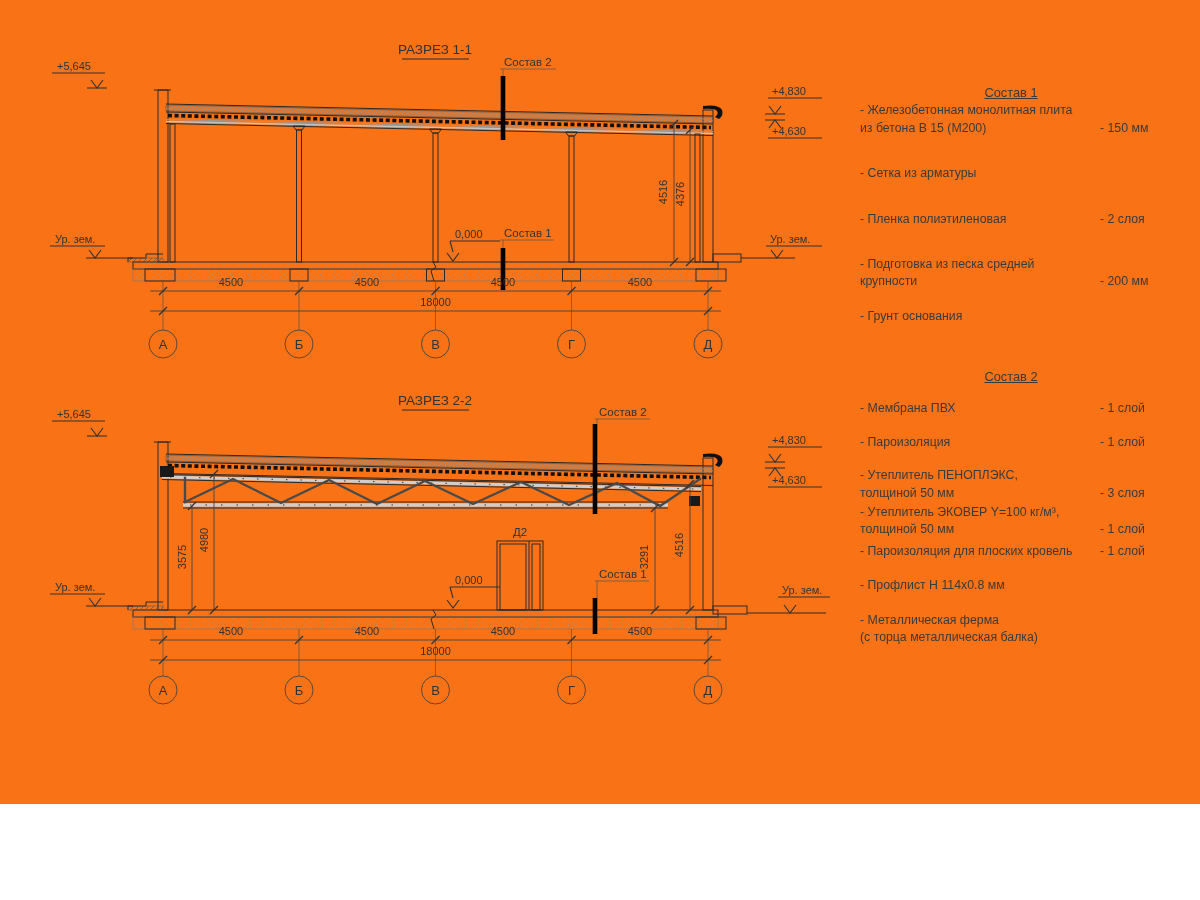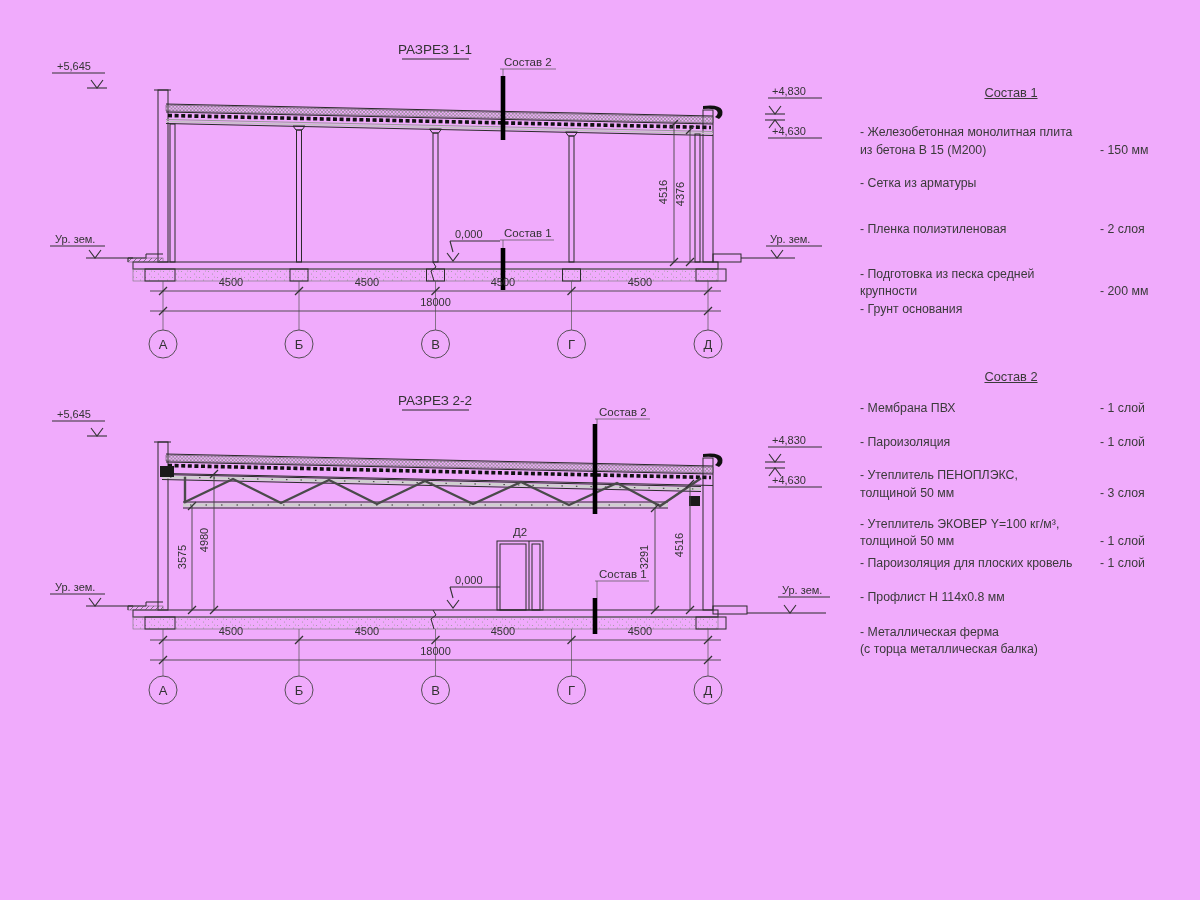--- a/index.html
+++ b/index.html
@@ -1,16 +1,16 @@
 <!DOCTYPE html>
 <html><head>
 <meta charset="utf-8">
 <style>
   html,body{margin:0;padding:0;background:#fff;}
-  .page{position:relative;width:1200px;height:900px;background:#f0abfc;overflow:hidden;
+  .page{position:relative;width:1200px;height:804px;background:#f97316;overflow:hidden;
         font-family:"Liberation Sans",sans-serif;}
   svg{position:absolute;left:0;top:0;}
   svg text{fill:#333;stroke:none;font-family:"Liberation Sans",sans-serif;}
   .ln{stroke:#2b2b2b;fill:none;stroke-width:1;}
   .thin{stroke:#555;stroke-width:0.7;fill:none;}
   .dim{stroke:#444;stroke-width:0.9;fill:none;}
   .tick{stroke:#333;stroke-width:1.3;fill:none;}
   .arr{stroke:#333;stroke-width:1.1;fill:none;}
   .thick{stroke:#000;stroke-width:4.6;fill:none;}
   .web{stroke:#4a4a4a;stroke-width:2.4;fill:none;stroke-linecap:square;}
@@ -319,60 +319,60 @@
       <circle cx="571.5" cy="690" r="14" class="dim" stroke-width="1"></circle>
       <text class="t13" x="571.5" y="695" text-anchor="middle">Г</text>
       <circle cx="708" cy="690" r="14" class="dim" stroke-width="1"></circle>
       <text class="t13" x="708" y="695" text-anchor="middle">Д</text>
     </g>
   </g>
 </svg>
 
 <div class="legend" style="top:84px">
   <div class="ltitle">Состав 1</div>
-  <div class="lrow" style="margin-top:22px">
+  <div class="lrow" style="">
     <div class="ltext">- Железобетонная монолитная плита
 из бетона В 15 (М200)</div>
     <div class="lval">- 150 мм</div>
   </div>
-  <div class="lrow" style="margin-top:16px">
+  <div class="lrow" style="margin-top:28px">
     <div class="ltext">- Сетка из арматуры</div>
     <div class="lval"></div>
   </div>
   <div class="lrow" style="margin-top:28px">
     <div class="ltext">- Пленка полиэтиленовая</div>
     <div class="lval">- 2 слоя</div>
   </div>
   <div class="lrow" style="margin-top:28px">
     <div class="ltext">- Подготовка из песка средней
 крупности</div>
     <div class="lval">- 200 мм</div>
   </div>
-  <div class="lrow" style="">
+  <div class="lrow" style="margin-top:17px">
     <div class="ltext">- Грунт основания</div>
     <div class="lval"></div>
   </div>
 </div>
 
 <div class="legend" style="top:368px">
   <div class="ltitle">Состав 2</div>
   <div class="lrow" style="margin-top:14px">
     <div class="ltext">- Мембрана ПВХ</div>
     <div class="lval">- 1 слой</div>
   </div>
   <div class="lrow" style="margin-top:16px">
     <div class="ltext">- Пароизоляция</div>
     <div class="lval">- 1 слой</div>
   </div>
   <div class="lrow" style="margin-top:16px">
     <div class="ltext">- Утеплитель ПЕНОПЛЭКС,
 толщиной 50 мм</div>
     <div class="lval">- 3 слоя</div>
   </div>
-  <div class="lrow" style="margin-top:14px">
+  <div class="lrow" style="margin-top:2px">
     <div class="ltext">- Утеплитель ЭКОВЕР Y=100 кг/м³,
 толщиной 50 мм</div>
     <div class="lval">- 1 слой</div>
   </div>
   <div class="lrow" style="margin-top:4px">
     <div class="ltext">- Пароизоляция для плоских кровель</div>
     <div class="lval">- 1 слой</div>
   </div>
   <div class="lrow" style="margin-top:17px">
     <div class="ltext">- Профлист Н 114х0.8 мм</div>

